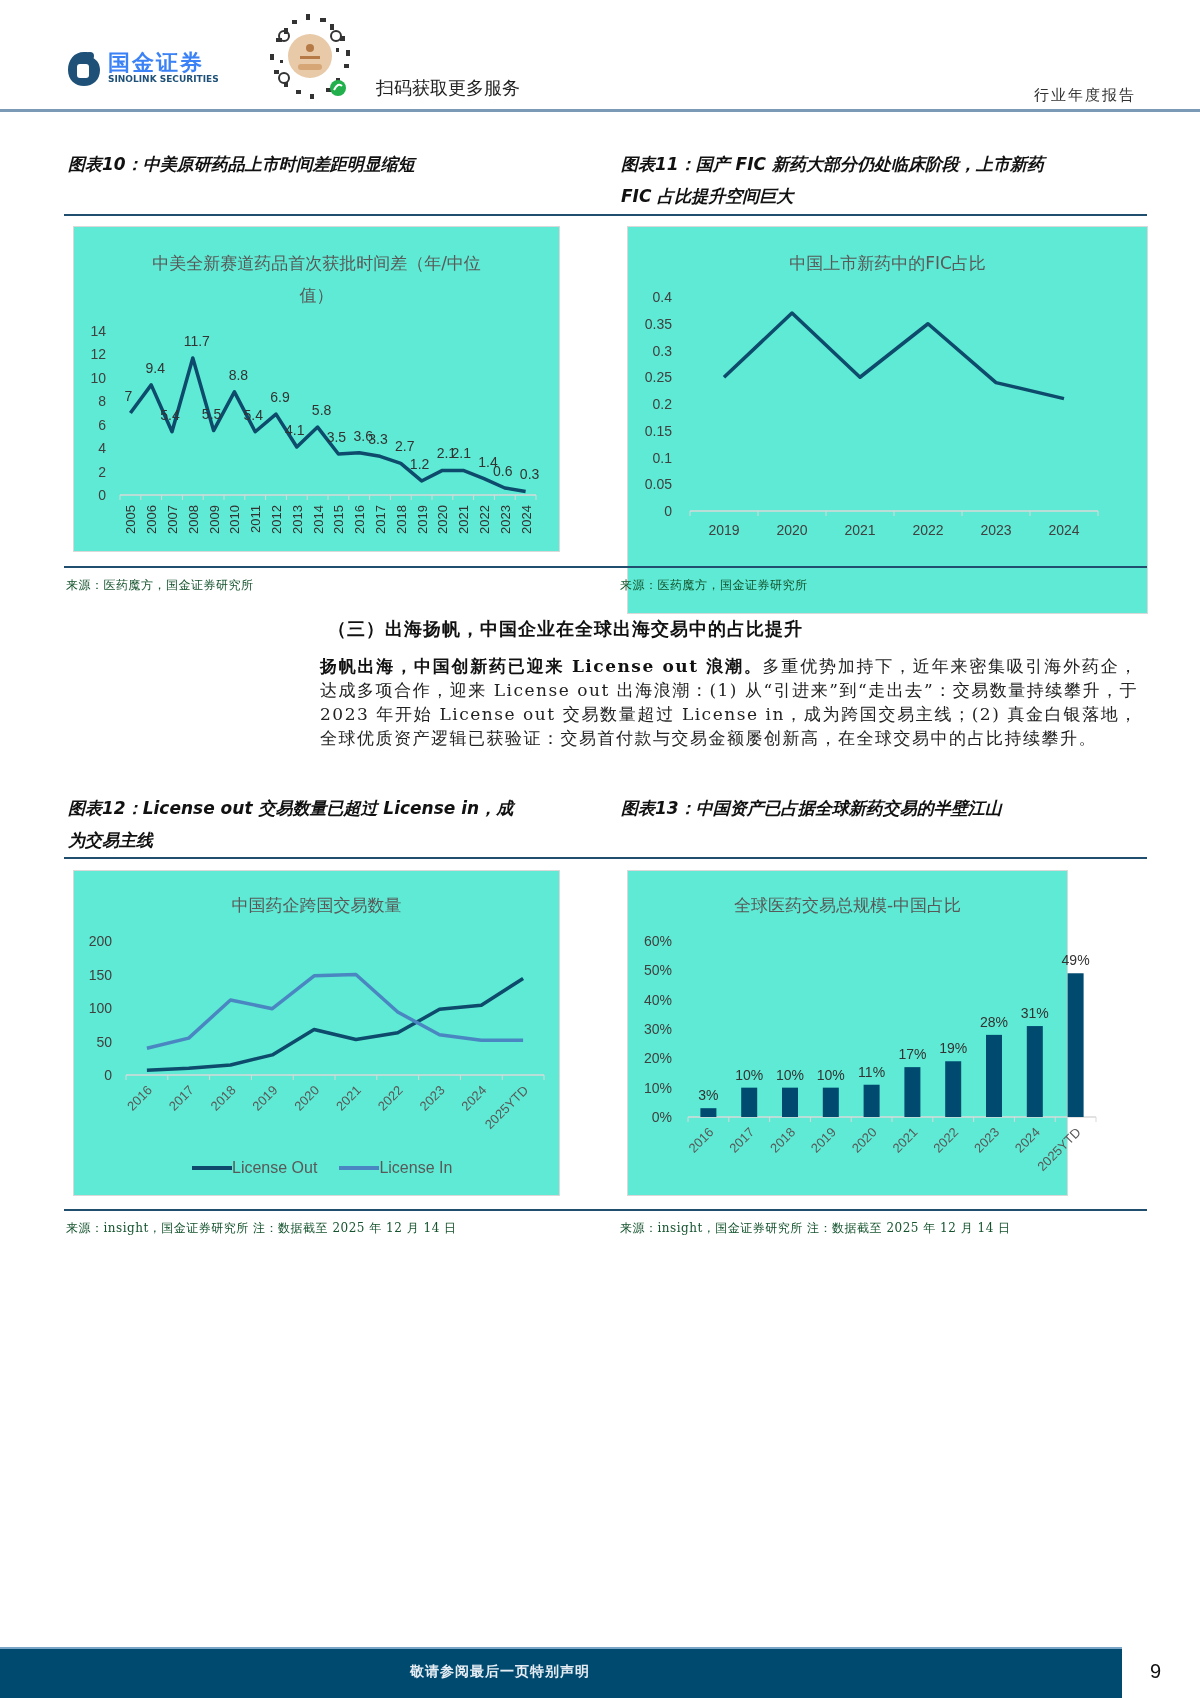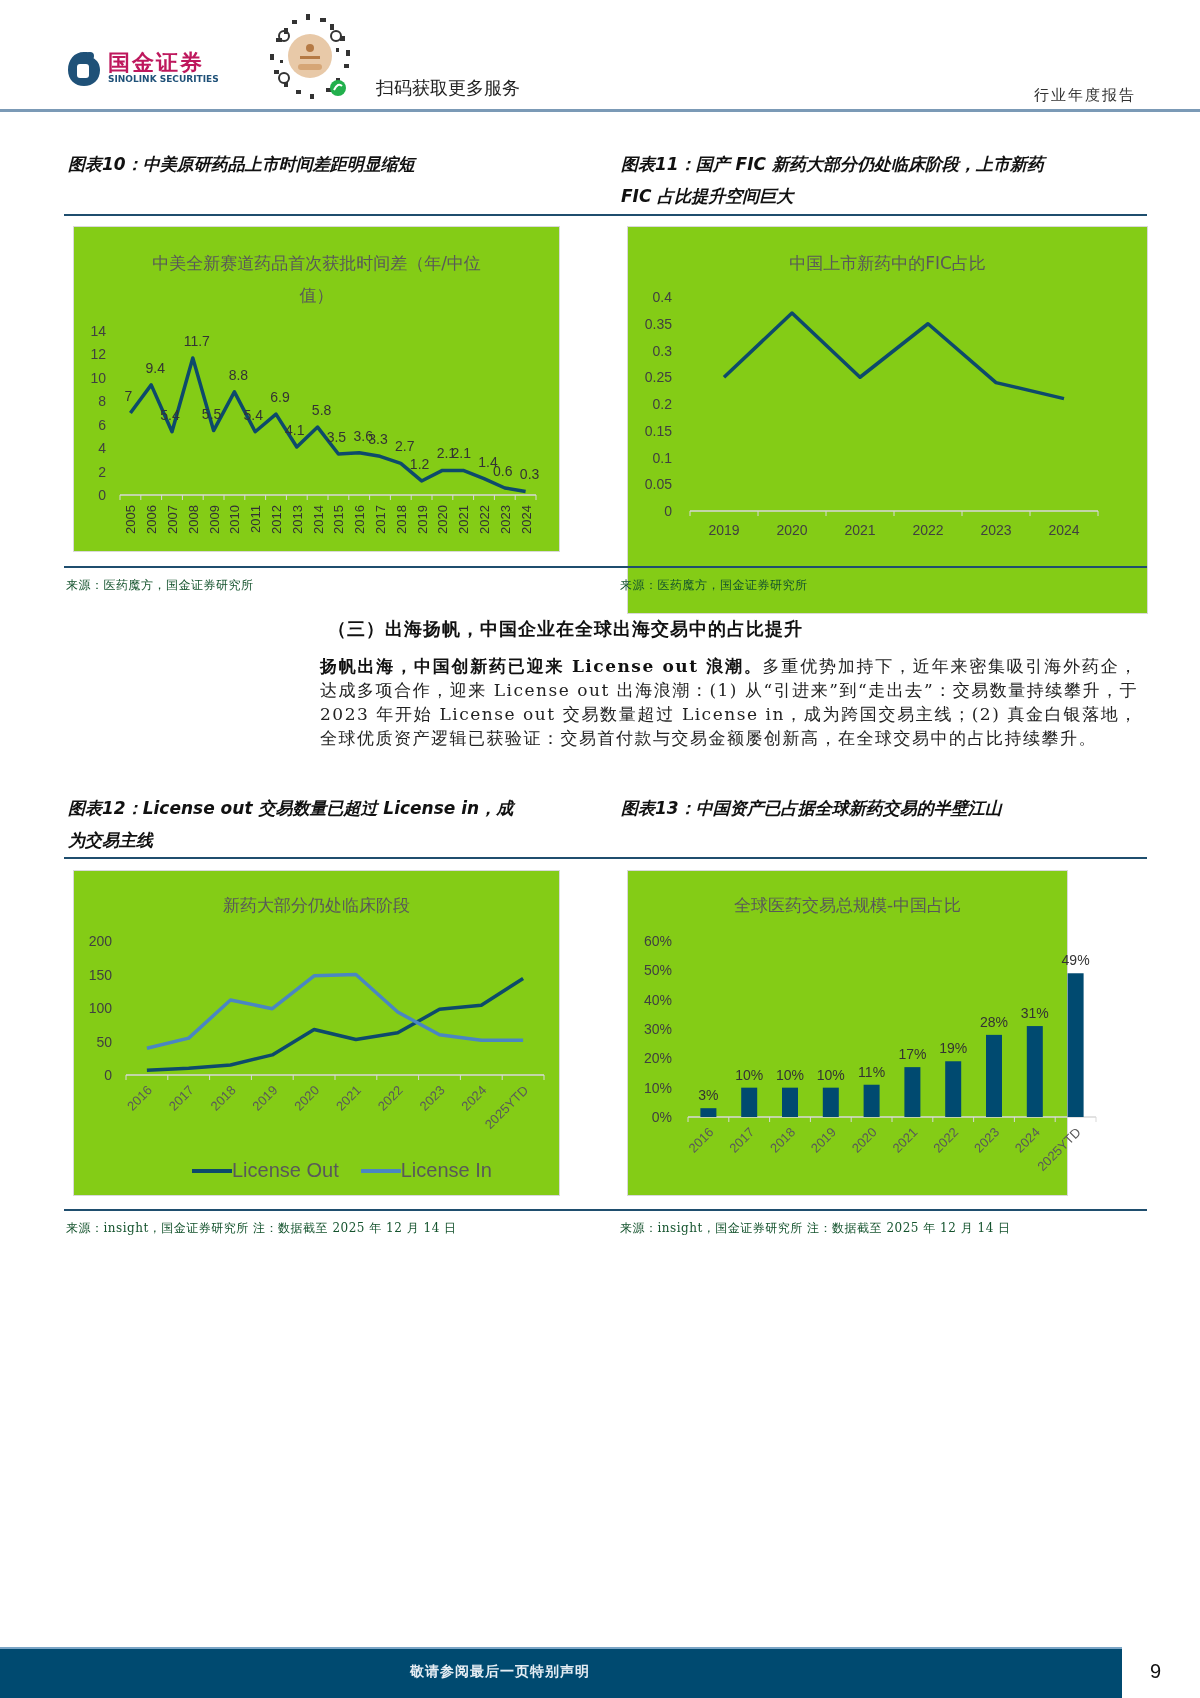--- a/index.html
+++ b/index.html
@@ -2,33 +2,33 @@
 <html><head>
 <meta charset="utf-8">
 <style>
   * { box-sizing: border-box; margin: 0; padding: 0; }
   html, body { width: 1200px; height: 1698px; background: #ffffff; overflow: hidden; }
   body { position: relative; font-family: "DejaVu Serif", "Liberation Serif", serif; color: #111; }
   .abs { position: absolute; }
 
   
   .logo-mark { left: 66px; top: 50px; width: 36px; height: 38px; }
-  .logo-cn { left: 108px; top: 48px; font-family: "DejaVu Sans", sans-serif; font-weight: bold; font-size: 22px; color: #be185d; letter-spacing: 2px; }
+  .logo-cn { left: 108px; top: 48px; font-family: "DejaVu Sans", sans-serif; font-weight: bold; font-size: 22px; color: #3b82f6; letter-spacing: 2px; }
   .logo-en { left: 108px; top: 74px; font-family: "DejaVu Sans", sans-serif; font-weight: bold; font-size: 9px; color: #1f5178; }
   .qr { left: 262px; top: 8px; width: 96px; height: 96px; }
   .scan-text { left: 376px; top: 76px; font-family: "DejaVu Sans", sans-serif; font-size: 18px; color: #222; }
   .report-type { right: 64px; top: 86px; font-size: 15px; color: #333; letter-spacing: 2px; }
   .header-rule { left: 0; top: 109px; width: 1200px; height: 3px; background: #7b9ab6; }
 
   
   .fig-title { font-family: "DejaVu Sans", sans-serif; font-weight: bold; font-style: italic; font-size: 17px; line-height: 32px; color: #111; }
   .fig-rule { height: 2px; background: #1f4e6e; }
   .src { font-size: 12px; color: #14532d; letter-spacing: 0.5px; }
 
-  .chart-box { border: 1px solid #d9d9d9; background: #84cc16; }
+  .chart-box { border: 1px solid #d9d9d9; background: #5eead4; }
   .chart-title { font-family: "DejaVu Sans", sans-serif; font-size: 17px; color: #595959; text-align: center; }
   svg text { font-family: "Liberation Sans", "DejaVu Sans", sans-serif; }
 
   .section-heading { font-weight: bold; font-size: 18px; color: #111; letter-spacing: 1px; }
   .para { font-size: 17px; line-height: 24px; color: #222; text-align: justify; letter-spacing: 1.5px; }
   .para b { color: #111; }
 
   
   .footer-bar { left: 0; top: 1647px; width: 1122px; height: 51px; background: #004a70; border-top: 2px solid #7ba5c6; }
   .footer-text { width: 1000px; text-align: center; top: 1663px; left: 0; font-size: 14px; font-weight: bold; color: #e6eef4; letter-spacing: 1px; }
@@ -205,21 +205,21 @@
 <div class="abs para" style="left:320px; top:654px; width:818px;">
   <b>扬帆出海，中国创新药已迎来 License out 浪潮。</b><span>多重优势加持下，近年来密集吸引海外药企，达成多项合作，迎来 License out 出海浪潮：(1) 从“引进来”到“走出去”：交易数量持续攀升，于 2023 年开始 License out 交易数量超过 License in，成为跨国交易主线；(2) 真金白银落地，全球优质资产逻辑已获验证：交易首付款与交易金额屡创新高，在全球交易中的占比持续攀升。</span>
 </div>
 
 <div class="abs fig-title" style="left:68px; top:792px;">图表12：License out 交易数量已超过 License in，成</div>
 <div class="abs fig-title" style="left:68px; top:824px;">为交易主线</div>
 <div class="abs fig-title" style="left:621px; top:792px;">图表13：中国资产已占据全球新药交易的半壁江山</div>
 <div class="abs fig-rule" style="left:64px; top:857px; width:1083px;"></div>
 
 <div class="abs chart-box" style="left:73px; top:870px; width:487px; height:326px;">
-  <div class="chart-title" style="margin-top:18px; line-height:32px;">新药大部分仍处临床阶段</div>
+  <div class="chart-title" style="margin-top:18px; line-height:32px;">中国药企跨国交易数量</div>
   <svg id="fig12svg" class="abs" style="left:0; top:0;" width="487" height="326">
       <line x1="52" y1="204" x2="470" y2="204" stroke="#d9d9d9" stroke-width="1.5"></line>
       <line x1="52" y1="204" x2="52" y2="209" stroke="#d9d9d9" stroke-width="1"></line>
       <line x1="93.8" y1="204" x2="93.8" y2="209" stroke="#d9d9d9" stroke-width="1"></line>
       <line x1="135.6" y1="204" x2="135.6" y2="209" stroke="#d9d9d9" stroke-width="1"></line>
       <line x1="177.39999999999998" y1="204" x2="177.39999999999998" y2="209" stroke="#d9d9d9" stroke-width="1"></line>
       <line x1="219.2" y1="204" x2="219.2" y2="209" stroke="#d9d9d9" stroke-width="1"></line>
       <line x1="261" y1="204" x2="261" y2="209" stroke="#d9d9d9" stroke-width="1"></line>
       <line x1="302.79999999999995" y1="204" x2="302.79999999999995" y2="209" stroke="#d9d9d9" stroke-width="1"></line>
       <line x1="344.59999999999997" y1="204" x2="344.59999999999997" y2="209" stroke="#d9d9d9" stroke-width="1"></line>
@@ -237,21 +237,21 @@
       <text x="120.69999999999999" y="220" text-anchor="end" font-size="13" fill="#595959" transform="rotate(-45 120.69999999999999 220)">2017</text>
       <text x="162.5" y="220" text-anchor="end" font-size="13" fill="#595959" transform="rotate(-45 162.5 220)">2018</text>
       <text x="204.29999999999998" y="220" text-anchor="end" font-size="13" fill="#595959" transform="rotate(-45 204.29999999999998 220)">2019</text>
       <text x="246.1" y="220" text-anchor="end" font-size="13" fill="#595959" transform="rotate(-45 246.1 220)">2020</text>
       <text x="287.9" y="220" text-anchor="end" font-size="13" fill="#595959" transform="rotate(-45 287.9 220)">2021</text>
       <text x="329.7" y="220" text-anchor="end" font-size="13" fill="#595959" transform="rotate(-45 329.7 220)">2022</text>
       <text x="371.5" y="220" text-anchor="end" font-size="13" fill="#595959" transform="rotate(-45 371.5 220)">2023</text>
       <text x="413.29999999999995" y="220" text-anchor="end" font-size="13" fill="#595959" transform="rotate(-45 413.29999999999995 220)">2024</text>
       <text x="455.09999999999997" y="220" text-anchor="end" font-size="13" fill="#595959" transform="rotate(-45 455.09999999999997 220)">2025YTD</text>
     </svg>
-  <div class="abs" style="left:118px; top:288px; display:flex; align-items:center; gap:22px; font-family:'Liberation Sans',sans-serif; font-size:20px; color:#595959;">
+  <div class="abs" style="left:118px; top:288px; display:flex; align-items:center; gap:22px; font-family:'Liberation Sans',sans-serif; font-size:16px; color:#595959;">
     <div style="display:flex; align-items:center;">
       <span style="display:inline-block; width:40px; height:4px; background:#0d4a6b;"></span>
       <span>License Out</span>
     </div>
     <div style="display:flex; align-items:center;">
       <span style="display:inline-block; width:40px; height:4px; background:#4a86c2;"></span>
       <span>License In</span>
     </div>
   </div>
 </div>

